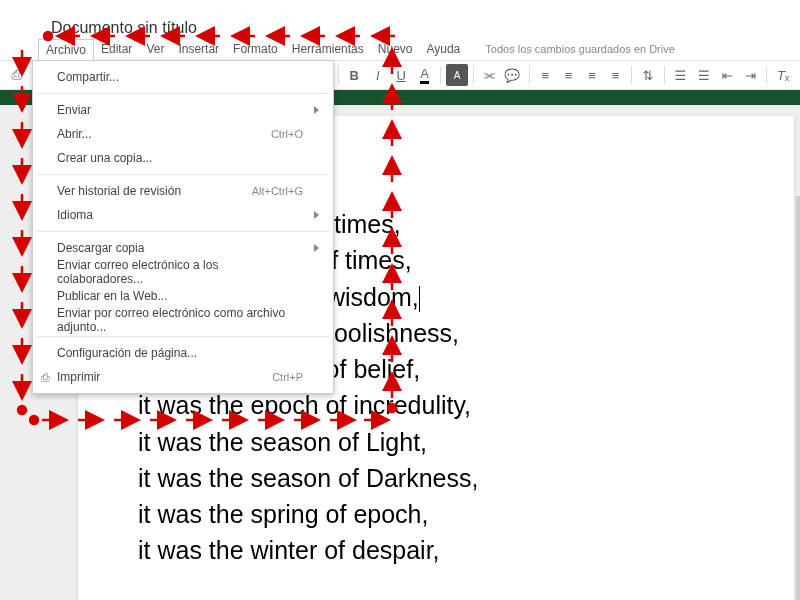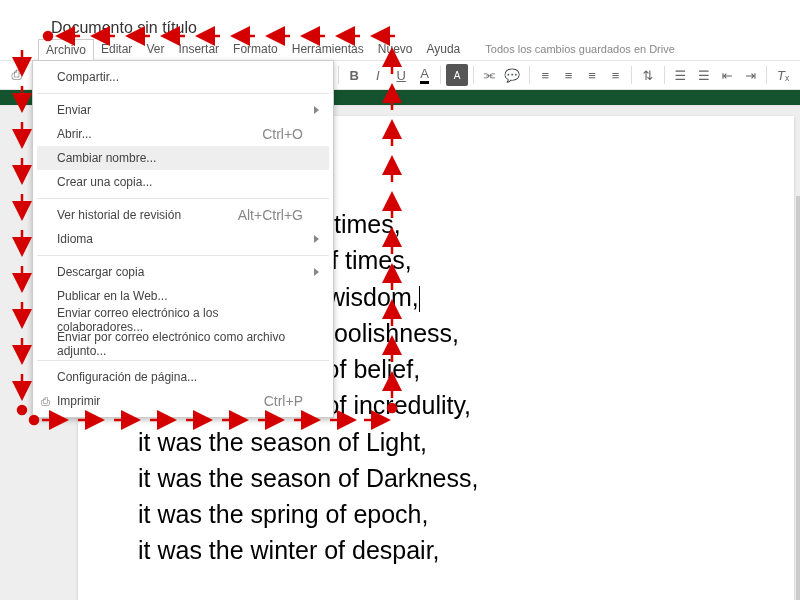--- a/index.html
+++ b/index.html
@@ -22,21 +22,21 @@
   .dropdown-caret { width: 0; height: 0; border-left: 3px solid transparent; border-right: 3px solid transparent; border-top: 4px solid #777; }
   .ruler { height: 16px; background: #14532d; border-bottom: 1px solid #e5e5e5; display: flex; align-items: center; font-size: 8px; color: #999; padding-left: 80px; gap: 14px; }
   .ruler span { width: 8px; }
   .canvas { position: absolute; top: 106px; left: 0; right: 0; bottom: 0; background: #eee; overflow: hidden; }
   .page { position: absolute; left: 78px; top: 10px; width: 716px; height: 900px; background: #fff; box-shadow: 0 1px 3px rgba(0,0,0,.15); padding: 90px 60px; }
   .doc-line { font-size: 25px; color: #000; line-height: 1.45; }
   .cursor { display: inline-block; width: 1px; height: 26px; background: #000; vertical-align: middle; }
   .dropdown { position: absolute; left: 32px; top: 60px; width: 302px; background: #fff; border: 1px solid #ccc; box-shadow: 0 2px 6px rgba(0,0,0,.25); z-index: 50; padding: 4px 4px; }
   .dd-item { display: flex; align-items: center; height: 24px; padding: 0 26px 0 20px; font-size: 12px; color: #444; cursor: pointer; position: relative; }
   .dd-item.hover { background: #eee; }
-  .dd-item .shortcut { margin-left: auto; color: #888; font-size: 14px; }
+  .dd-item .shortcut { margin-left: auto; color: #888; font-size: 11px; }
   .dd-item .submenu-caret { position: absolute; right: 10px; width: 0; height: 0; border-top: 4px solid transparent; border-bottom: 4px solid transparent; border-left: 5px solid #888; }
   .dd-sep { height: 1px; background: #e5e5e5; margin: 4px 0; }
   .dd-print-icon { position: absolute; left: 4px; font-size: 11px; color: #666; }
   .annot { position: absolute; z-index: 100; pointer-events: none; }
   .annot svg { overflow: visible; }
   .sidebar-edge { position:absolute; right:0; top:90px; bottom:0; width:4px; background:#ccc; }
 </style>
 </head>
 <body>
 
@@ -146,45 +146,42 @@
     </div>
   <div class="dd-sep"></div>
   <div class="dd-item">
       <span>Enviar</span>
       <span class="submenu-caret"></span>
     </div>
   <div class="dd-item">
       <span>Abrir...</span>
       <span class="shortcut">Ctrl+O</span>
     </div>
-  <div class="dd-item hover">
-      <span>Cambiar nombre...</span>
-    </div>
   <div class="dd-item">
       <span>Crear una copia...</span>
     </div>
   <div class="dd-sep"></div>
   <div class="dd-item">
       <span>Ver historial de revisión</span>
       <span class="shortcut">Alt+Ctrl+G</span>
     </div>
   <div class="dd-item">
       <span>Idioma</span>
       <span class="submenu-caret"></span>
     </div>
   <div class="dd-sep"></div>
   <div class="dd-item">
       <span>Descargar copia</span>
       <span class="submenu-caret"></span>
     </div>
   <div class="dd-item">
+      <span>Enviar correo electrónico a los colaboradores...</span>
+    </div>
+  <div class="dd-item">
       <span>Publicar en la Web...</span>
-    </div>
-  <div class="dd-item">
-      <span>Enviar correo electrónico a los colaboradores...</span>
     </div>
   <div class="dd-item">
       <span>Enviar por correo electrónico como archivo adjunto...</span>
     </div>
   <div class="dd-sep"></div>
   <div class="dd-item">
       <span>Configuración de página...</span>
     </div>
   <div class="dd-item">
       <span class="dd-print-icon">⎙</span>

